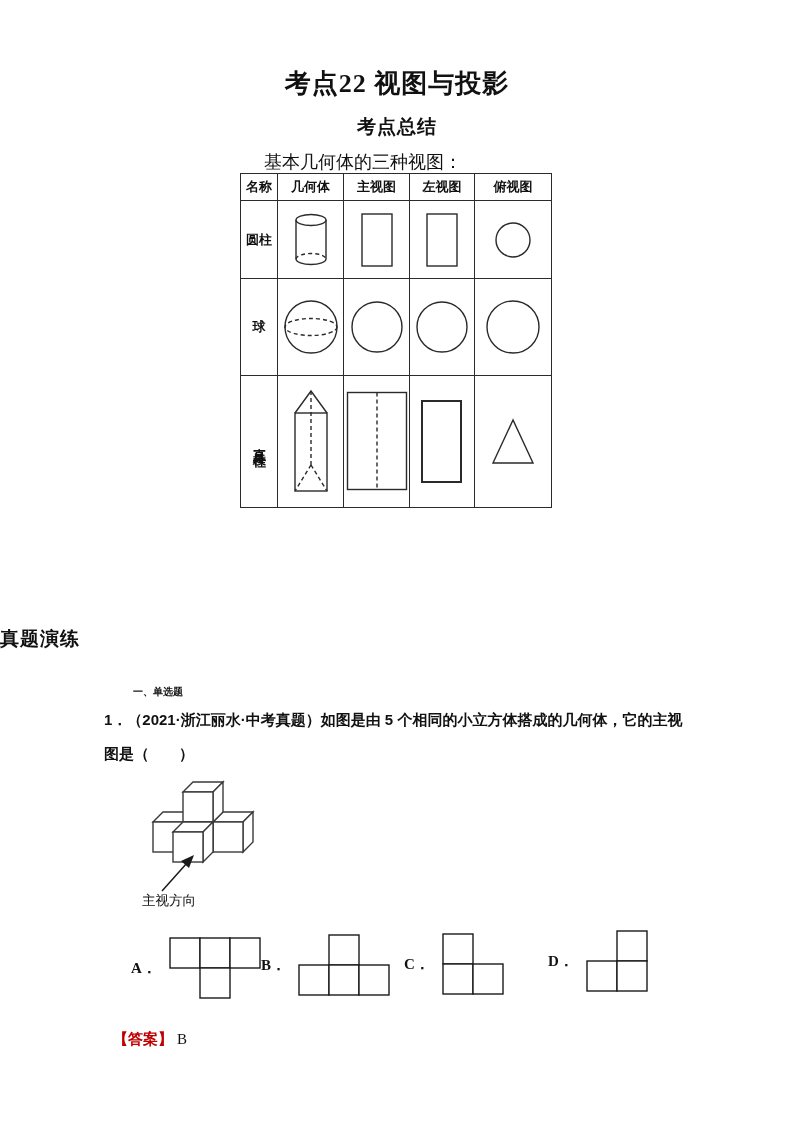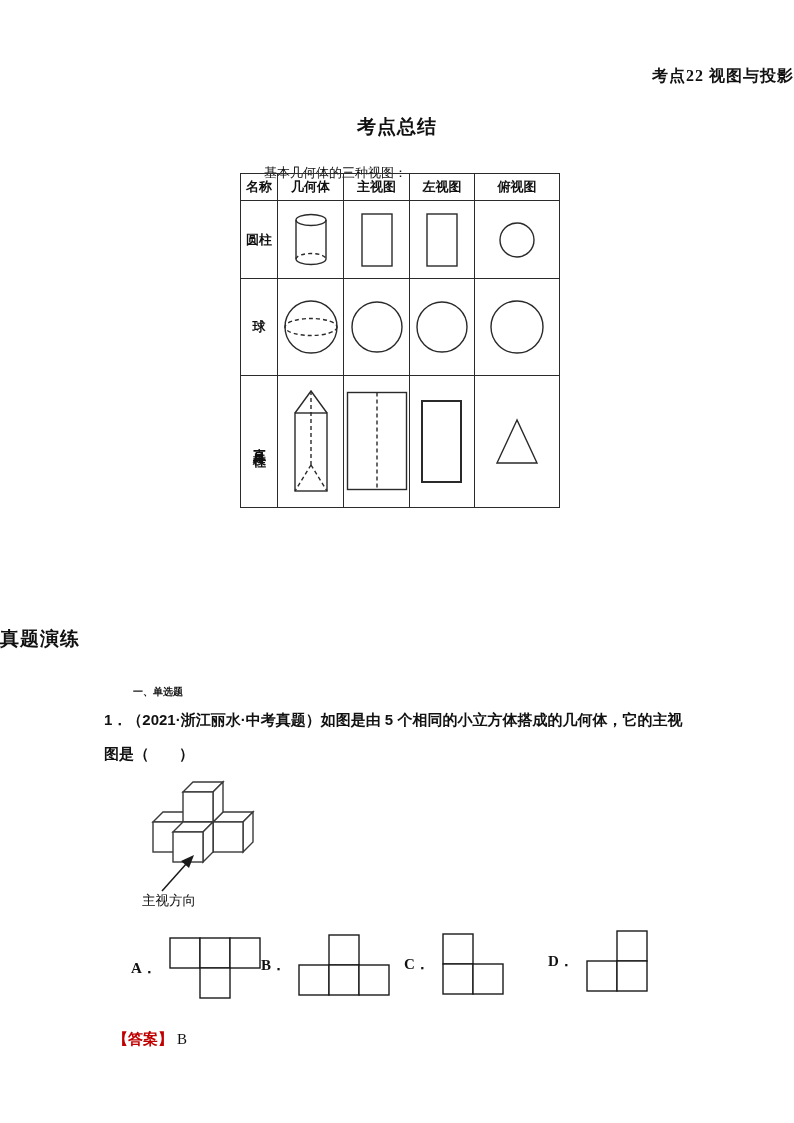--- a/index.html
+++ b/index.html
@@ -1,28 +1,28 @@
 <!DOCTYPE html>
 <html><head>
 <meta charset="utf-8">
 <style>
   * { margin:0; padding:0; box-sizing:border-box; }
   html,body { background:#ffffff; }
   body { font-family:"Liberation Serif", serif; color:#111; }
   .page { position:relative; width:794px; height:1123px; background:#fff; margin:0 auto; overflow:hidden; }
   .abs { position:absolute; }
 
-  .doc-title { left:0; top:66px; width:794px; text-align:right; font-size:16px; font-weight:bold; letter-spacing:1px; }
+  .doc-title { left:0; top:66px; width:794px; text-align:center; font-size:26px; font-weight:bold; letter-spacing:1px; }
   .doc-subtitle { left:0; top:114px; width:794px; text-align:center; font-size:19px; font-weight:bold; letter-spacing:1px; }
-  .table-caption { left:264px; top:164px; font-size:13px; }
+  .table-caption { left:264px; top:150px; font-size:18px; }
 
   table.views { position:absolute; left:240px; top:173px; border-collapse:collapse; table-layout:fixed; }
   table.views td, table.views th { border:1px solid #2b2b2b; text-align:center; vertical-align:middle; font-weight:bold; font-size:13px; padding:0; }
   table.views th { height:27px; }
-  .col-name { width:37px; } .col-geo { width:66px; } .col-front { width:66px; } .col-side { width:65px; } .col-top { width:85px; }
+  .col-name { width:37px; } .col-geo { width:66px; } .col-front { width:66px; } .col-side { width:65px; } .col-top { width:77px; }
   .r1 { height:78px; } .r2 { height:76px; } .r3 { height:97px; } .r4 { height:132px; }
   .vert-name { writing-mode:vertical-lr; text-orientation:upright; letter-spacing:2px; margin:0 auto; }
 
   svg.fig { display:block; margin:0 auto; }
   svg.fig path, svg.fig line, svg.fig rect, svg.fig circle, svg.fig ellipse, svg.fig polygon, svg.fig polyline
     { fill:none; stroke:#2a2a2a; stroke-width:1.4; }
   svg.fig .dash { stroke-dasharray:4 3; }
   svg.fig .dot { fill:#2a2a2a; stroke:none; }
 
   .section-title { left:0; top:626px; width:794px; font-size:19px; font-weight:bold; letter-spacing:1px; }

